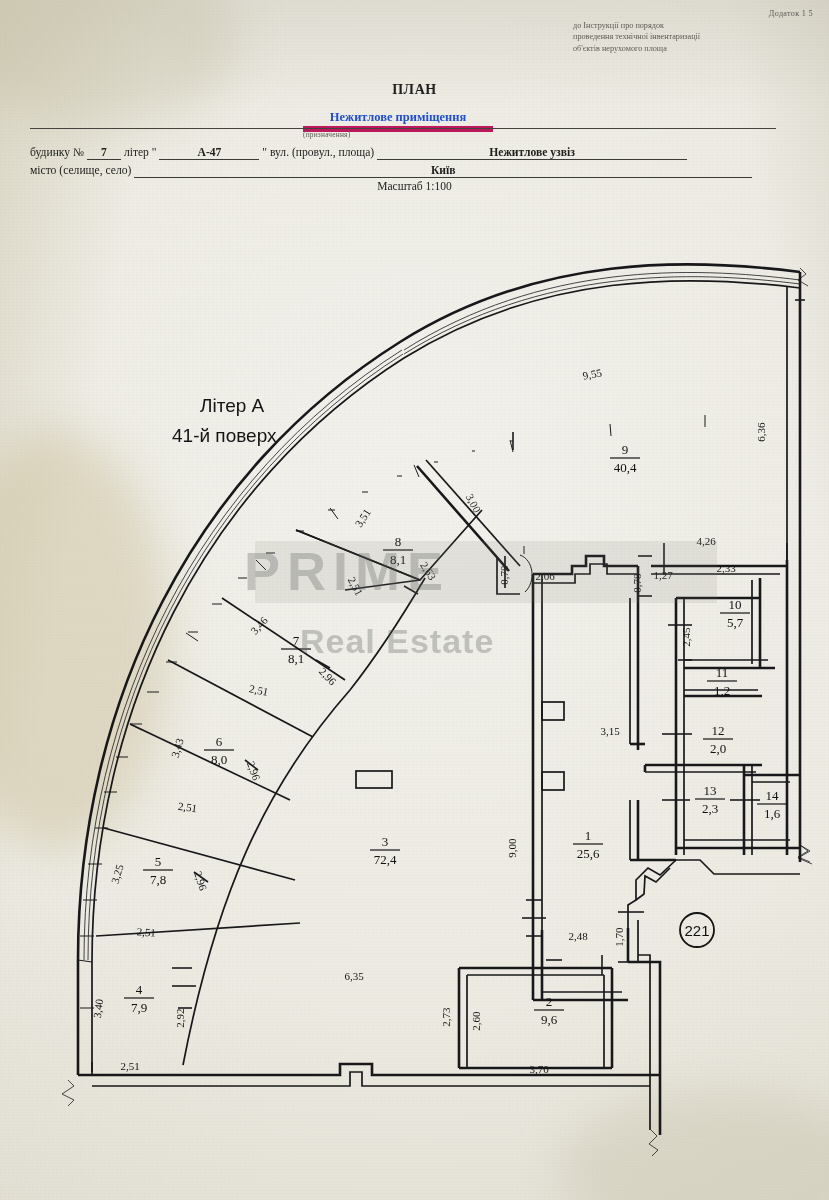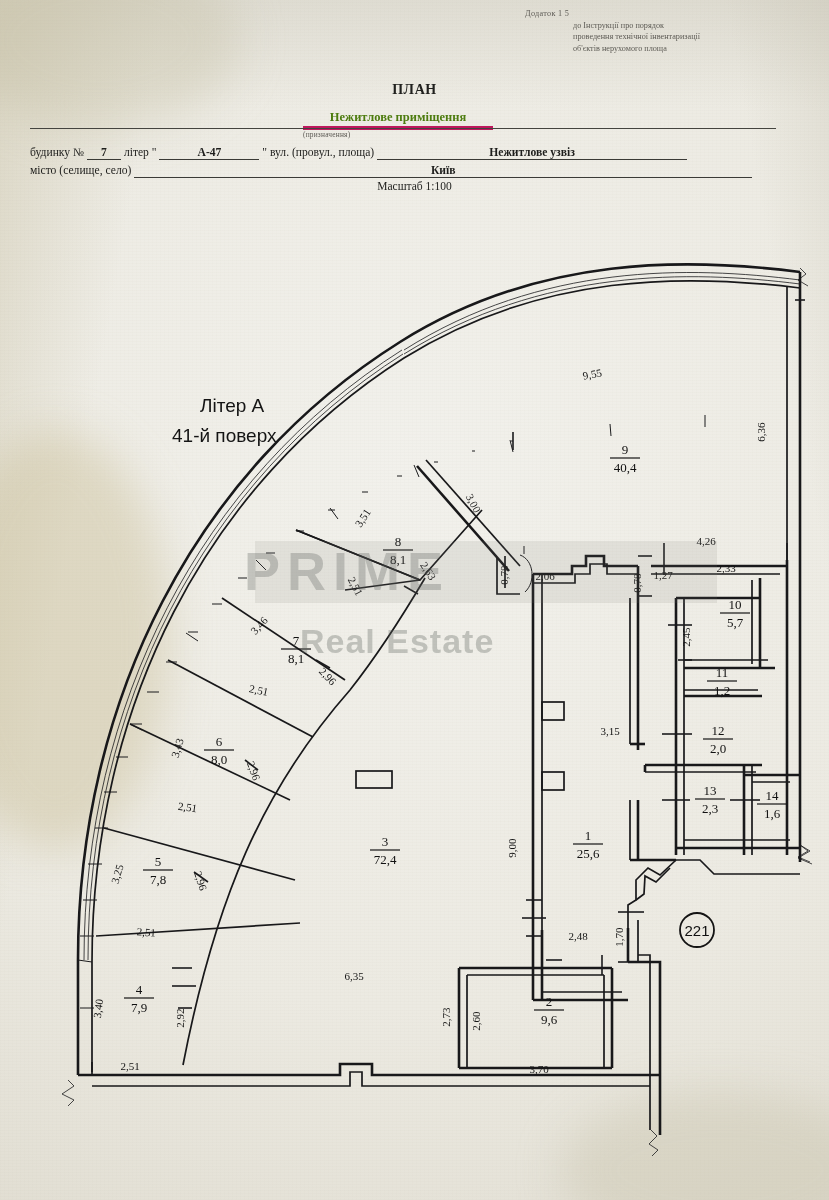--- a/index.html
+++ b/index.html
@@ -27,29 +27,29 @@
   .stain{position:absolute;border-radius:50%;filter:blur(22px);pointer-events:none;}
 
   
   #header{position:absolute;left:0;top:0;width:829px;height:200px;}
   .appx{
     position:absolute;left:573px;top:8px;width:240px;
     font-size:8.2px;line-height:11.5px;color:#5d5b55;
     font-family:"Liberation Serif",serif;
     filter:blur(.25px);
   }
-  .appx .t1{text-align:left;margin-left:-48px;letter-spacing:.3px;}
+  .appx .t1{text-align:right;margin-left:-48px;letter-spacing:.3px;}
   .plan-title{
     position:absolute;left:0;top:82px;width:829px;text-align:center;
     font-size:14px;font-weight:bold;letter-spacing:.6px;color:#20201e;
   }
   .plan-sub{
     position:absolute;left:303px;top:110px;width:190px;text-align:center;
-    font-size:12.5px;font-weight:bold;color:#4d7c0f;
-    border-bottom:4px solid #be185d;padding-bottom:1px;
+    font-size:12.5px;font-weight:bold;color:#1d4ed8;
+    border-bottom:6px solid #be185d;padding-bottom:1px;
   }
   .rule-sub{position:absolute;left:30px;top:128px;width:746px;height:1px;background:#44443f;}
   .prizn{
     position:absolute;left:303px;top:130px;width:190px;text-align:left;
     font-size:7.4px;color:#5c5a54;letter-spacing:.2px;
   }
   .row1{position:absolute;left:30px;top:146px;width:770px;height:16px;
         font-size:11.6px;color:#1e1e1c;white-space:nowrap;}
   .row2{position:absolute;left:30px;top:164px;width:770px;height:16px;
         font-size:11.6px;color:#1e1e1c;white-space:nowrap;}

